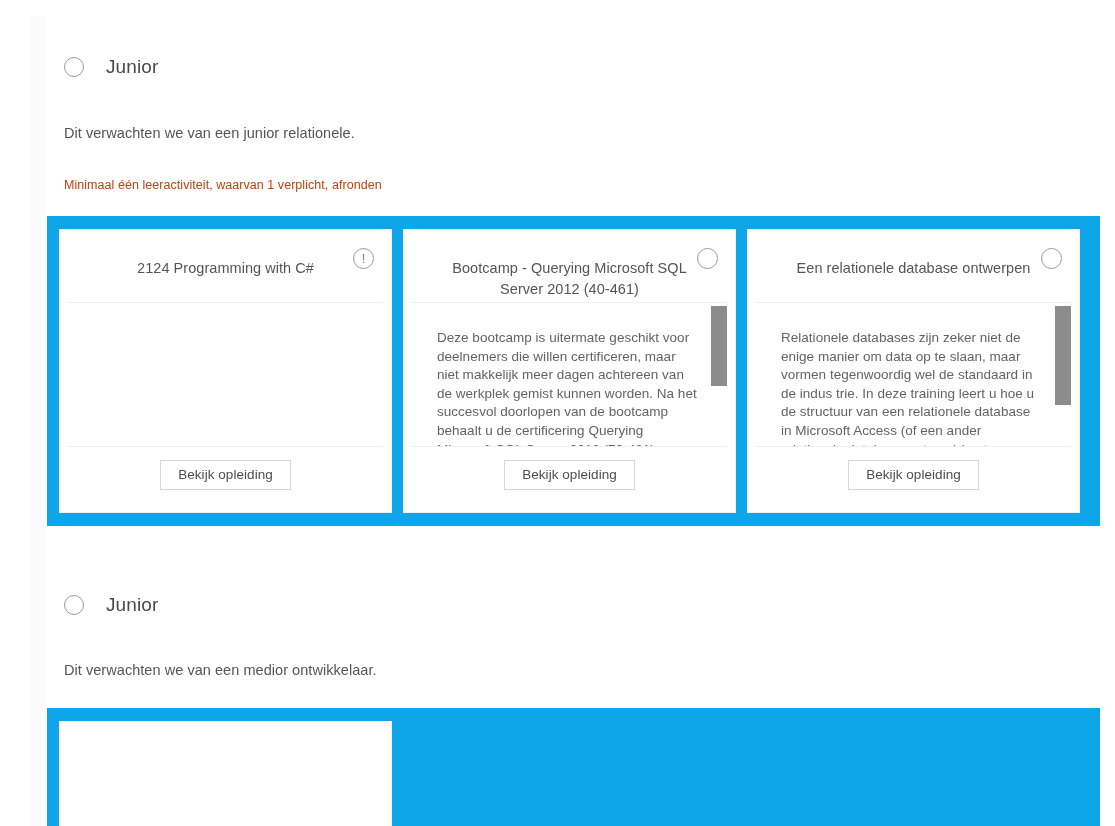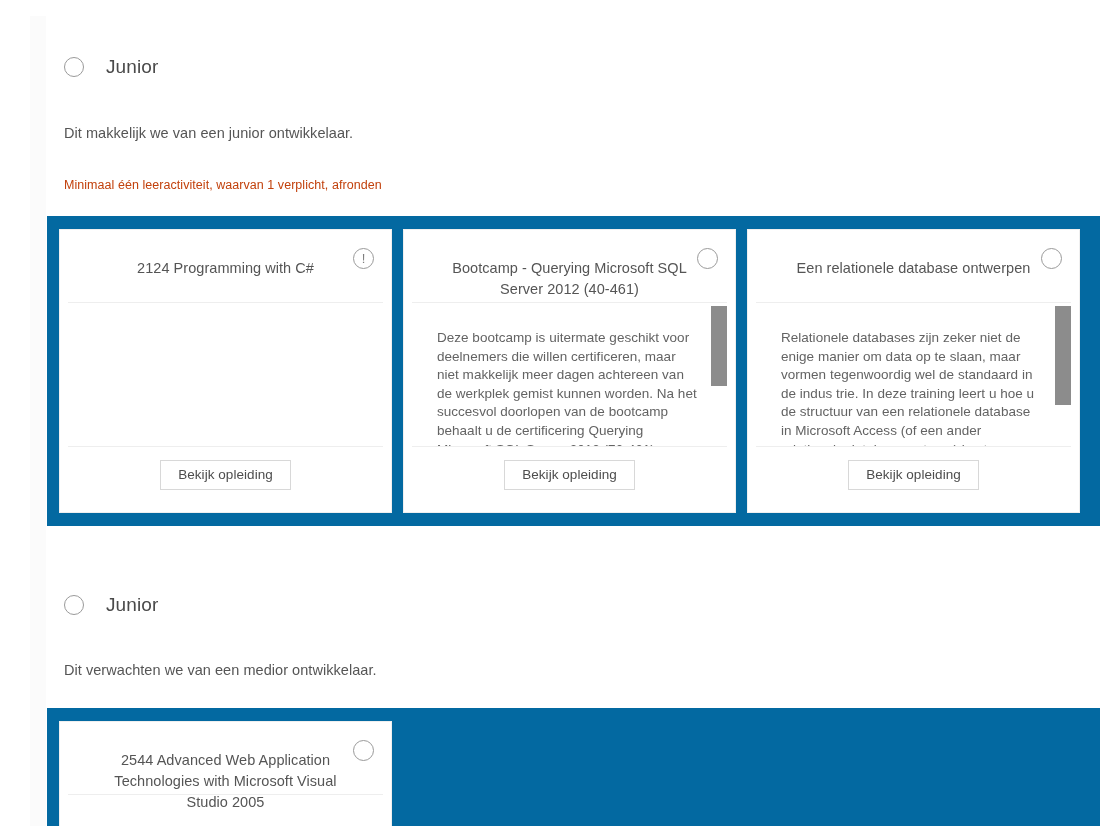--- a/index.html
+++ b/index.html
@@ -73,21 +73,21 @@
 
   .section-note {
     padding-left: 17px;
     font-size: 12.5px;
     color: #c2410c;
     letter-spacing: .05px;
   }
 
   
   .card-panel {
-    background: #0369a1;
+    background: #0ea5e9;
     padding: 13px 12px;
     display: flex;
     gap: 11px;
     align-items: flex-start;
   }
 
   
   .card {
     width: 333px;
     background: #ffffff;
@@ -191,21 +191,21 @@
 
     <div class="section" style="padding-top:16px;">
 
       <div class="section-head">
         <span class="radio-circle"></span>
         <span class="section-title">Junior</span>
       </div>
 
       <div style="height:23px;"></div>
 
-      <div class="section-desc">Dit makkelijk we van een junior ontwikkelaar.</div>
+      <div class="section-desc">Dit verwachten we van een junior relationele.</div>
 
       <div style="height:21px;"></div>
 
       <div class="section-note">Minimaal één leeractiviteit, waarvan 1 verplicht, afronden</div>
 
       <div style="height:13px;"></div>
 
       <div class="card-panel">
 
         <div class="card">
@@ -267,24 +267,20 @@
 
       <div style="height:22px;"></div>
 
       <div class="section-desc">Dit verwachten we van een medior ontwikkelaar.</div>
 
       <div style="height:22px;"></div>
 
       <div class="card-panel" style="min-height:271px;">
 
         <div class="card">
-          <div class="card-header">
-            <div class="card-title">2544 Advanced Web Application Technologies with Microsoft Visual Studio 2005</div>
-            <div class="status-icon"></div>
-          </div>
           <div class="card-body">
             <div class="card-body-text"></div>
           </div>
           <div class="card-footer">
             <button class="btn-view">Bekijk opleiding</button>
           </div>
         </div>
 
       </div>
     </div>

